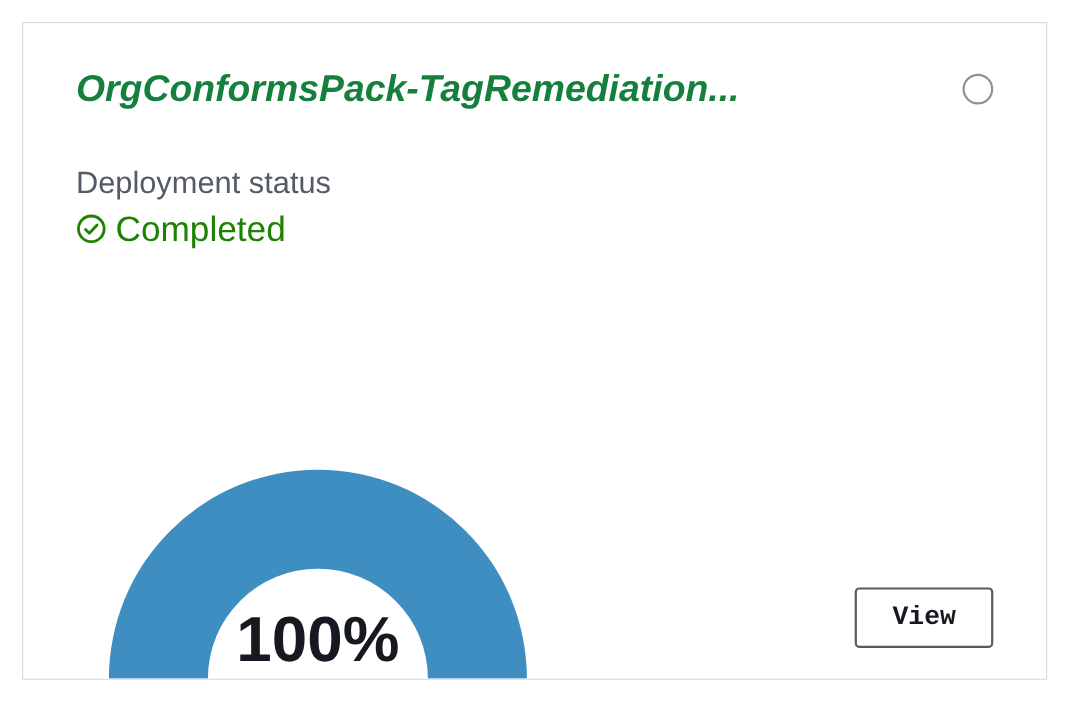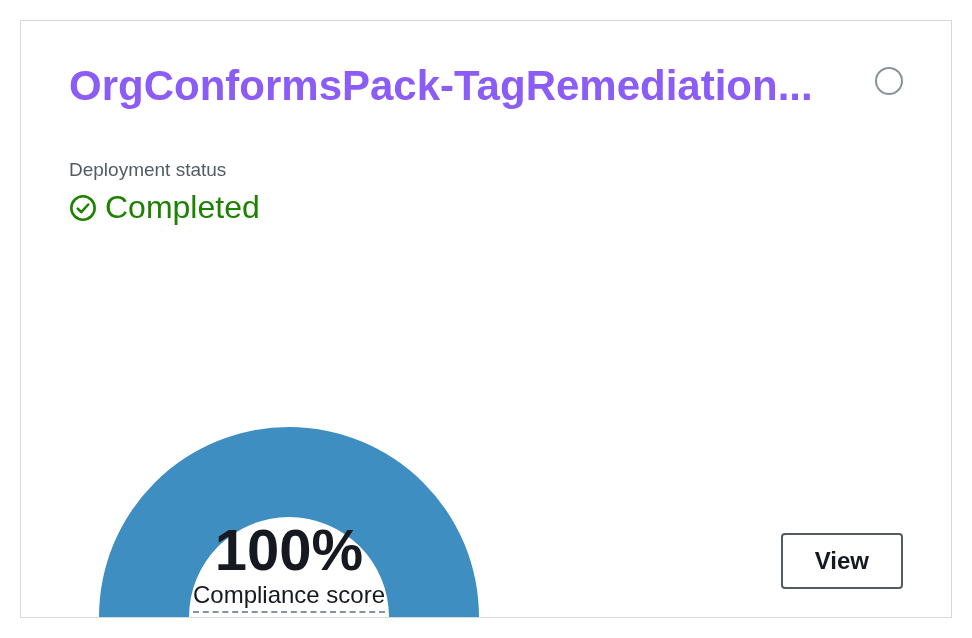--- a/index.html
+++ b/index.html
@@ -26,44 +26,45 @@
       overflow: hidden;
     }
     
     .card-header {
       display: flex;
       justify-content: space-between;
       align-items: flex-start;
     }
     
     .card-title {
-      color: #8b5cf6;
-      font-size: 42px;
+      color: #15803d;
+      font-size: 34px;
       font-weight: 700;
       cursor: pointer;
       line-height: 1.2;
+      font-style: italic;
     }
     
     .radio-circle {
       width: 28px;
       height: 28px;
       border: 2px solid #879596;
       border-radius: 50%;
       cursor: pointer;
       flex-shrink: 0;
       margin-top: 6px;
     }
     
     .status-section {
       margin-top: 48px;
     }
     
     .status-label {
       color: #545b64;
-      font-size: 19px;
+      font-size: 28px;
       font-weight: 400;
       margin-bottom: 8px;
     }
     
     .status-value {
       display: flex;
       align-items: center;
       gap: 8px;
     }
     
@@ -129,21 +130,21 @@
       bottom: 28px;
       right: 48px;
       background: #ffffff;
       border: 2px solid #545b64;
       border-radius: 4px;
       padding: 12px 32px;
       font-size: 24px;
       font-weight: 700;
       color: #16191f;
       cursor: pointer;
-      font-family: Liberation Sans, sans-serif;
+      font-family: Liberation Mono, monospace;
     }
   </style>
 </head>
 <body>
 
 <div class="card">
   <div class="card-header">
     <a class="card-title">OrgConformsPack-TagRemediation...</a>
     <div class="radio-circle"></div>
   </div>
@@ -161,19 +162,18 @@
     </div>
   </div>
 
   <div class="gauge-section">
     <div class="gauge-container">
       <svg class="gauge-svg" width="440" height="220" viewBox="0 0 440 220">
         <path d="M 30 220 A 190 190 0 0 1 410 220 L 320 220 A 100 100 0 0 0 120 220 Z" fill="#3f8ec2"></path>
       </svg>
       <div class="gauge-text">
         <div class="gauge-value">100%</div>
-        <span class="gauge-label">Compliance score</span>
       </div>
     </div>
   </div>
 
   <button class="view-button">View</button>
 </div>
 
 </body></html>

